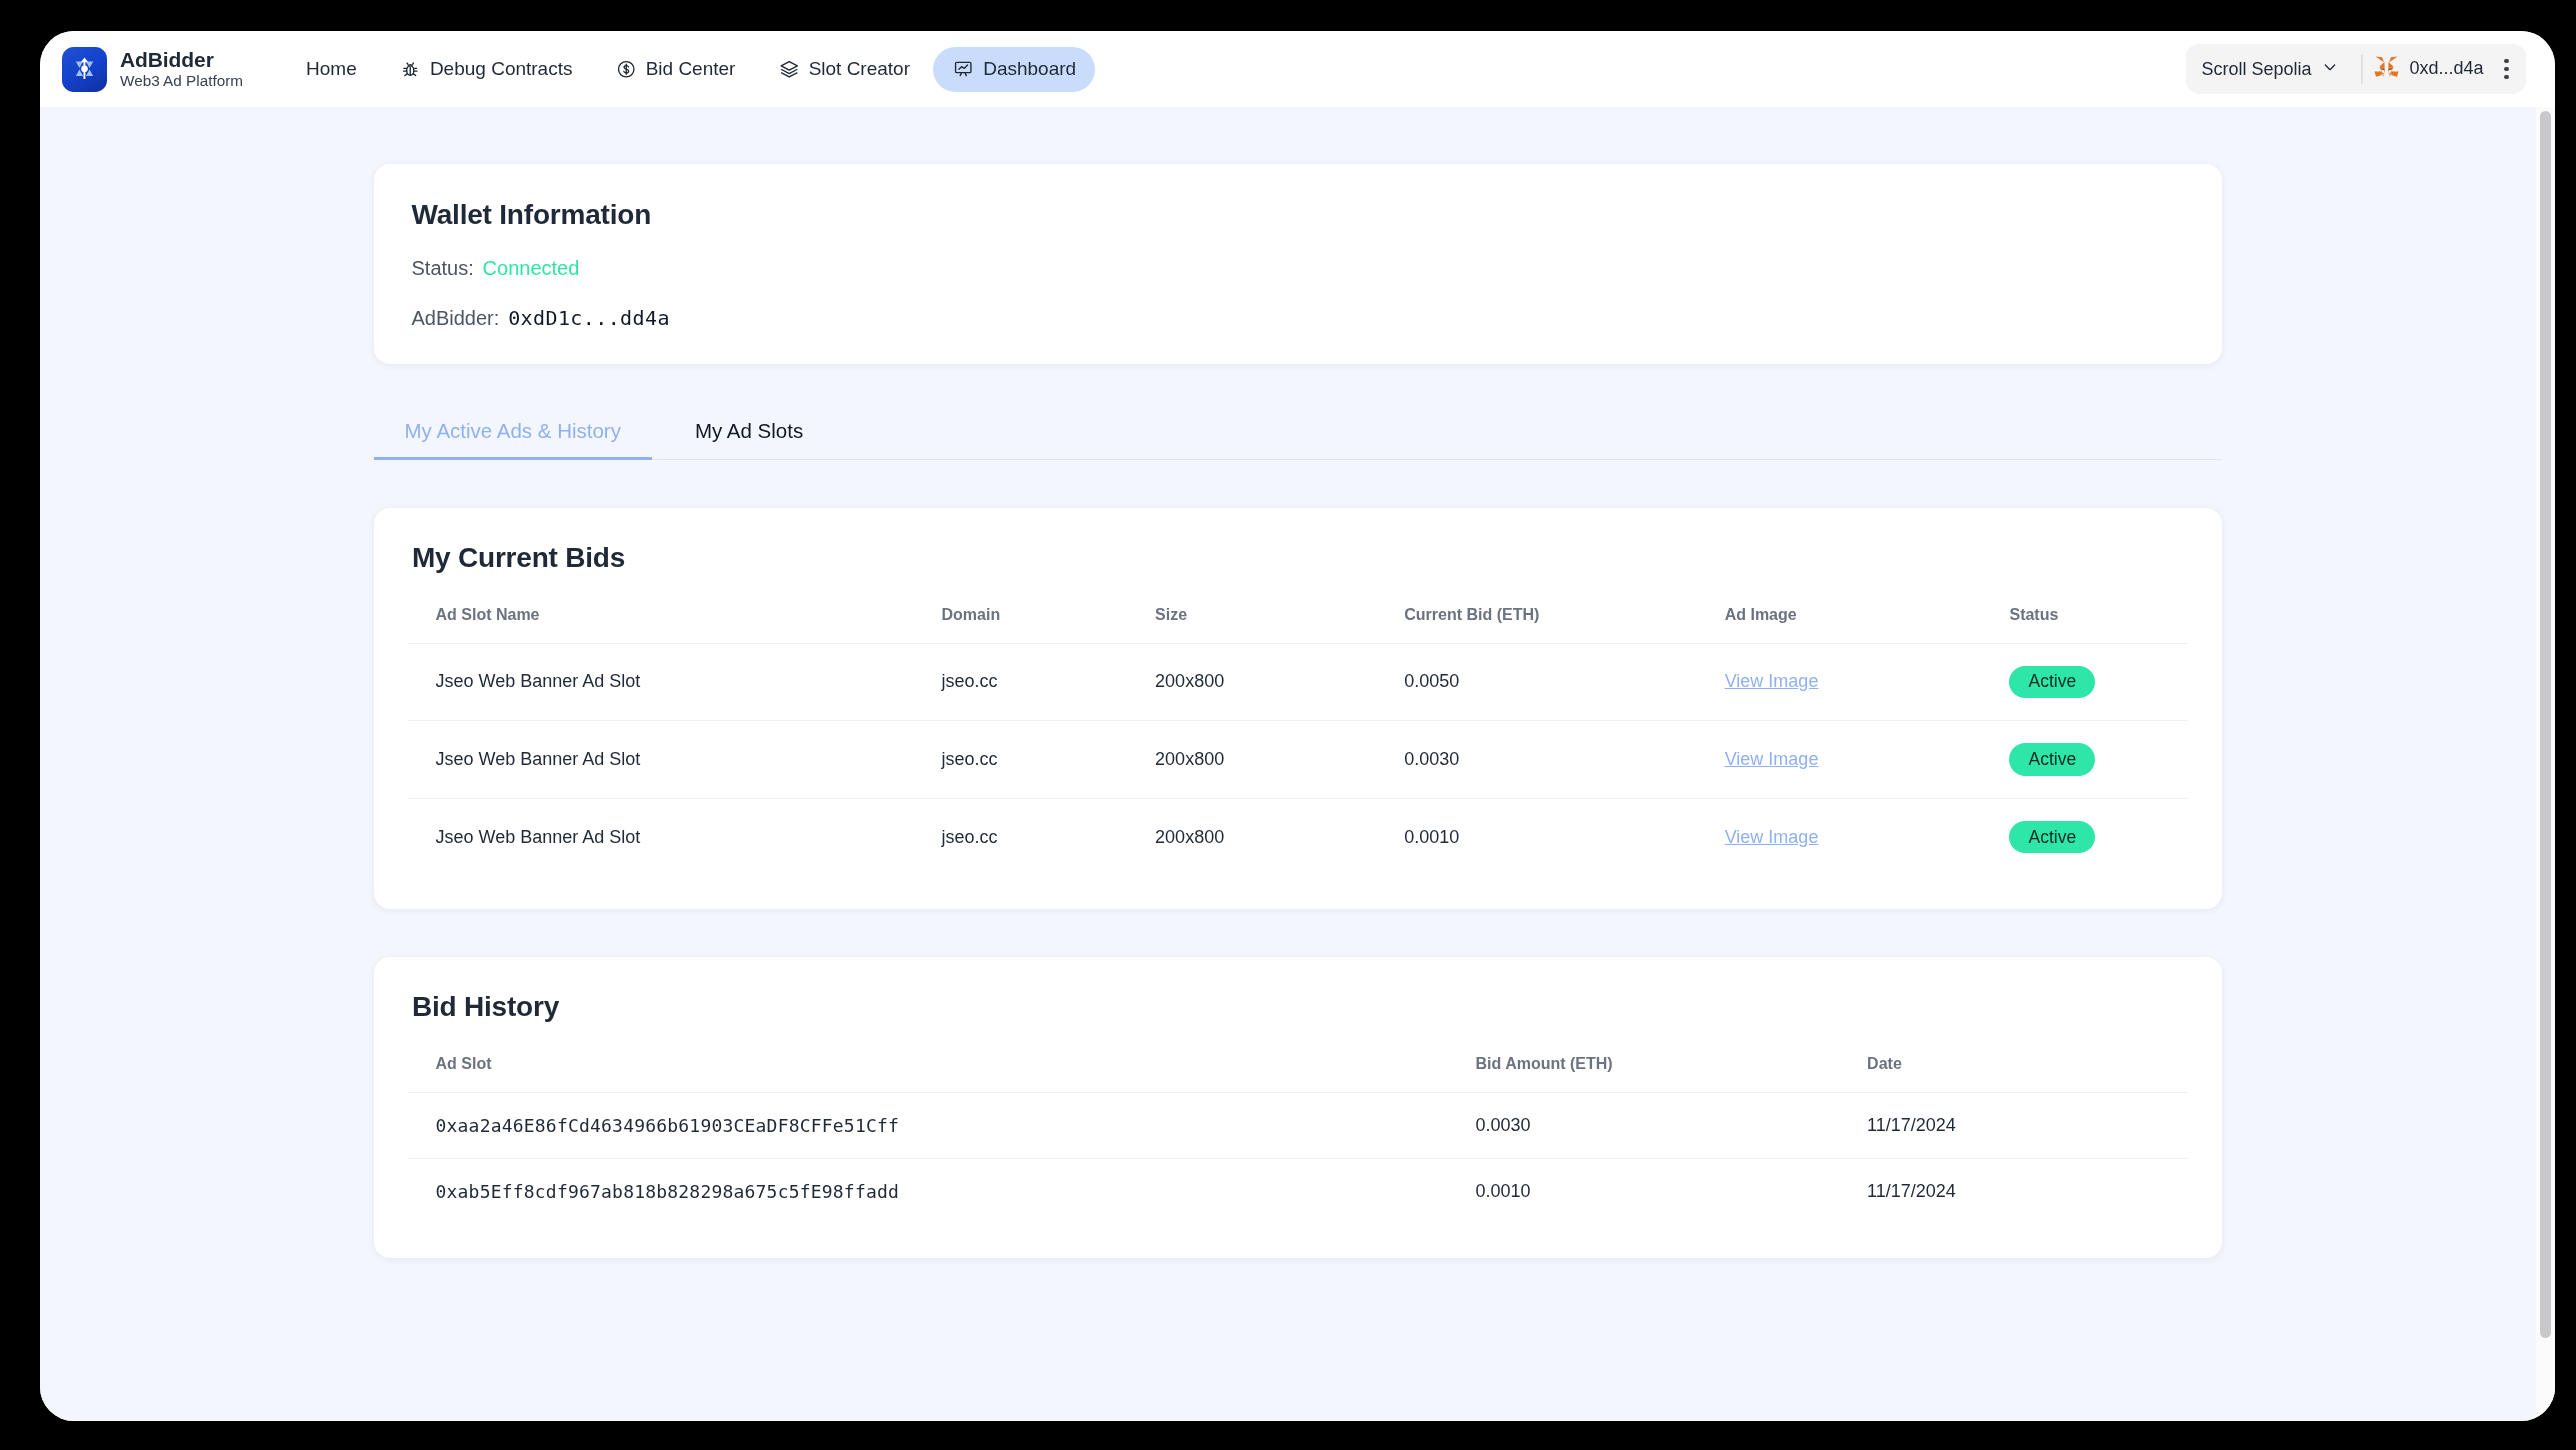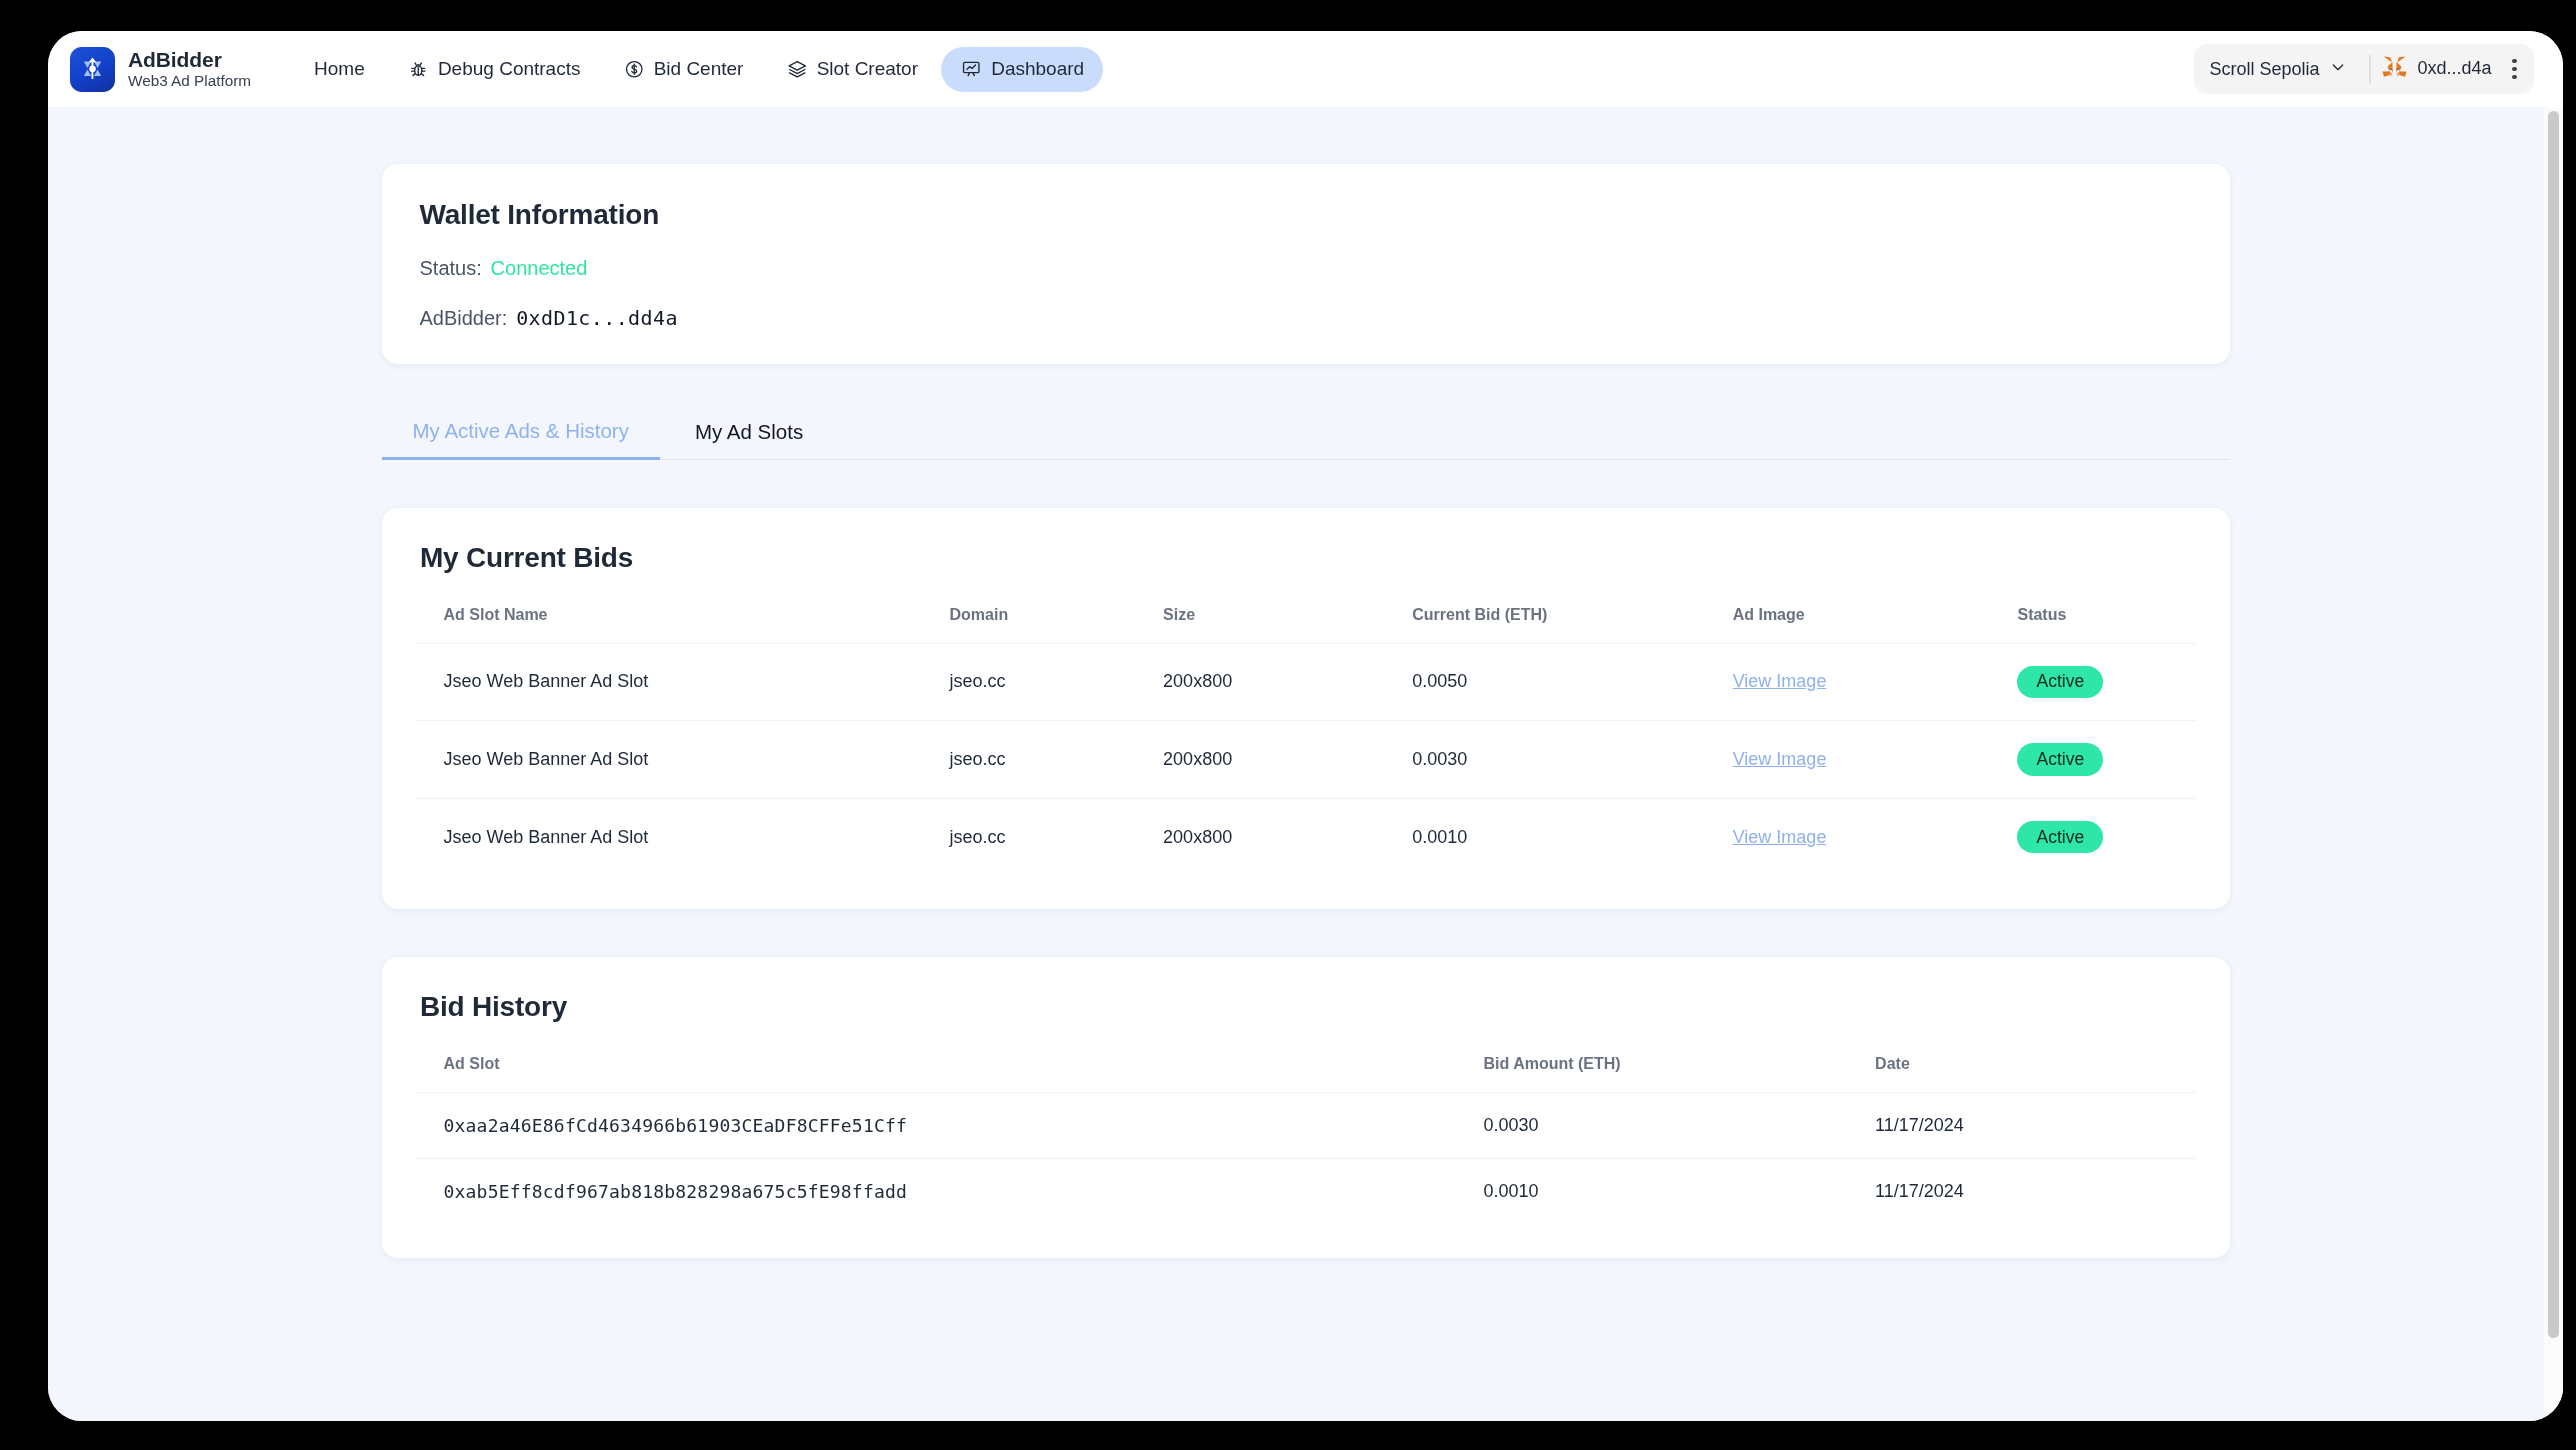--- a/index.html
+++ b/index.html
@@ -8,21 +8,21 @@
     width: 2576px;
     height: 1451px;
     background: #000000;
     font-family: "Liberation Sans", sans-serif;
     overflow: hidden;
   }
 
   
   #app-window {
     position: absolute;
-    left: 48px;
+    left: 40px;
     top: 31px;
     width: 2515px;
     height: 1390px;
     background: #f3f7fd;
     border-radius: 34px;
     overflow: hidden;
   }
 
   
   #navbar {
@@ -120,22 +120,22 @@
   .card-title { font-size: 28px; font-weight: bold; color: #1f2937; letter-spacing: -0.2px; }
   .wallet-line { margin-top: 26px; font-size: 20px; color: #4b5563; display: flex; align-items: baseline; gap: 8.8px; }
   .wallet-line:first-of-type { margin-top: 32px; }
   .status-value { color: #2ee6a0; }
   .addr-value { font-family: "DejaVu Sans Mono", monospace; color: #111827; font-size: 20px; letter-spacing: 0.4px; }
 
   
   #tabs {
     margin-top: 53px;
     display: flex;
-    align-items: center;
-    gap: 4px;
+    align-items: flex-start;
+    gap: 12px;
     border-bottom: 1.5px solid #dfe7f5;
   }
   .tab {
     font-size: 20.5px;
     padding: 0 31px 14.6px 31px;
     color: #111827;
     cursor: pointer;
     white-space: nowrap;
     position: relative;
     top: 1.5px;

